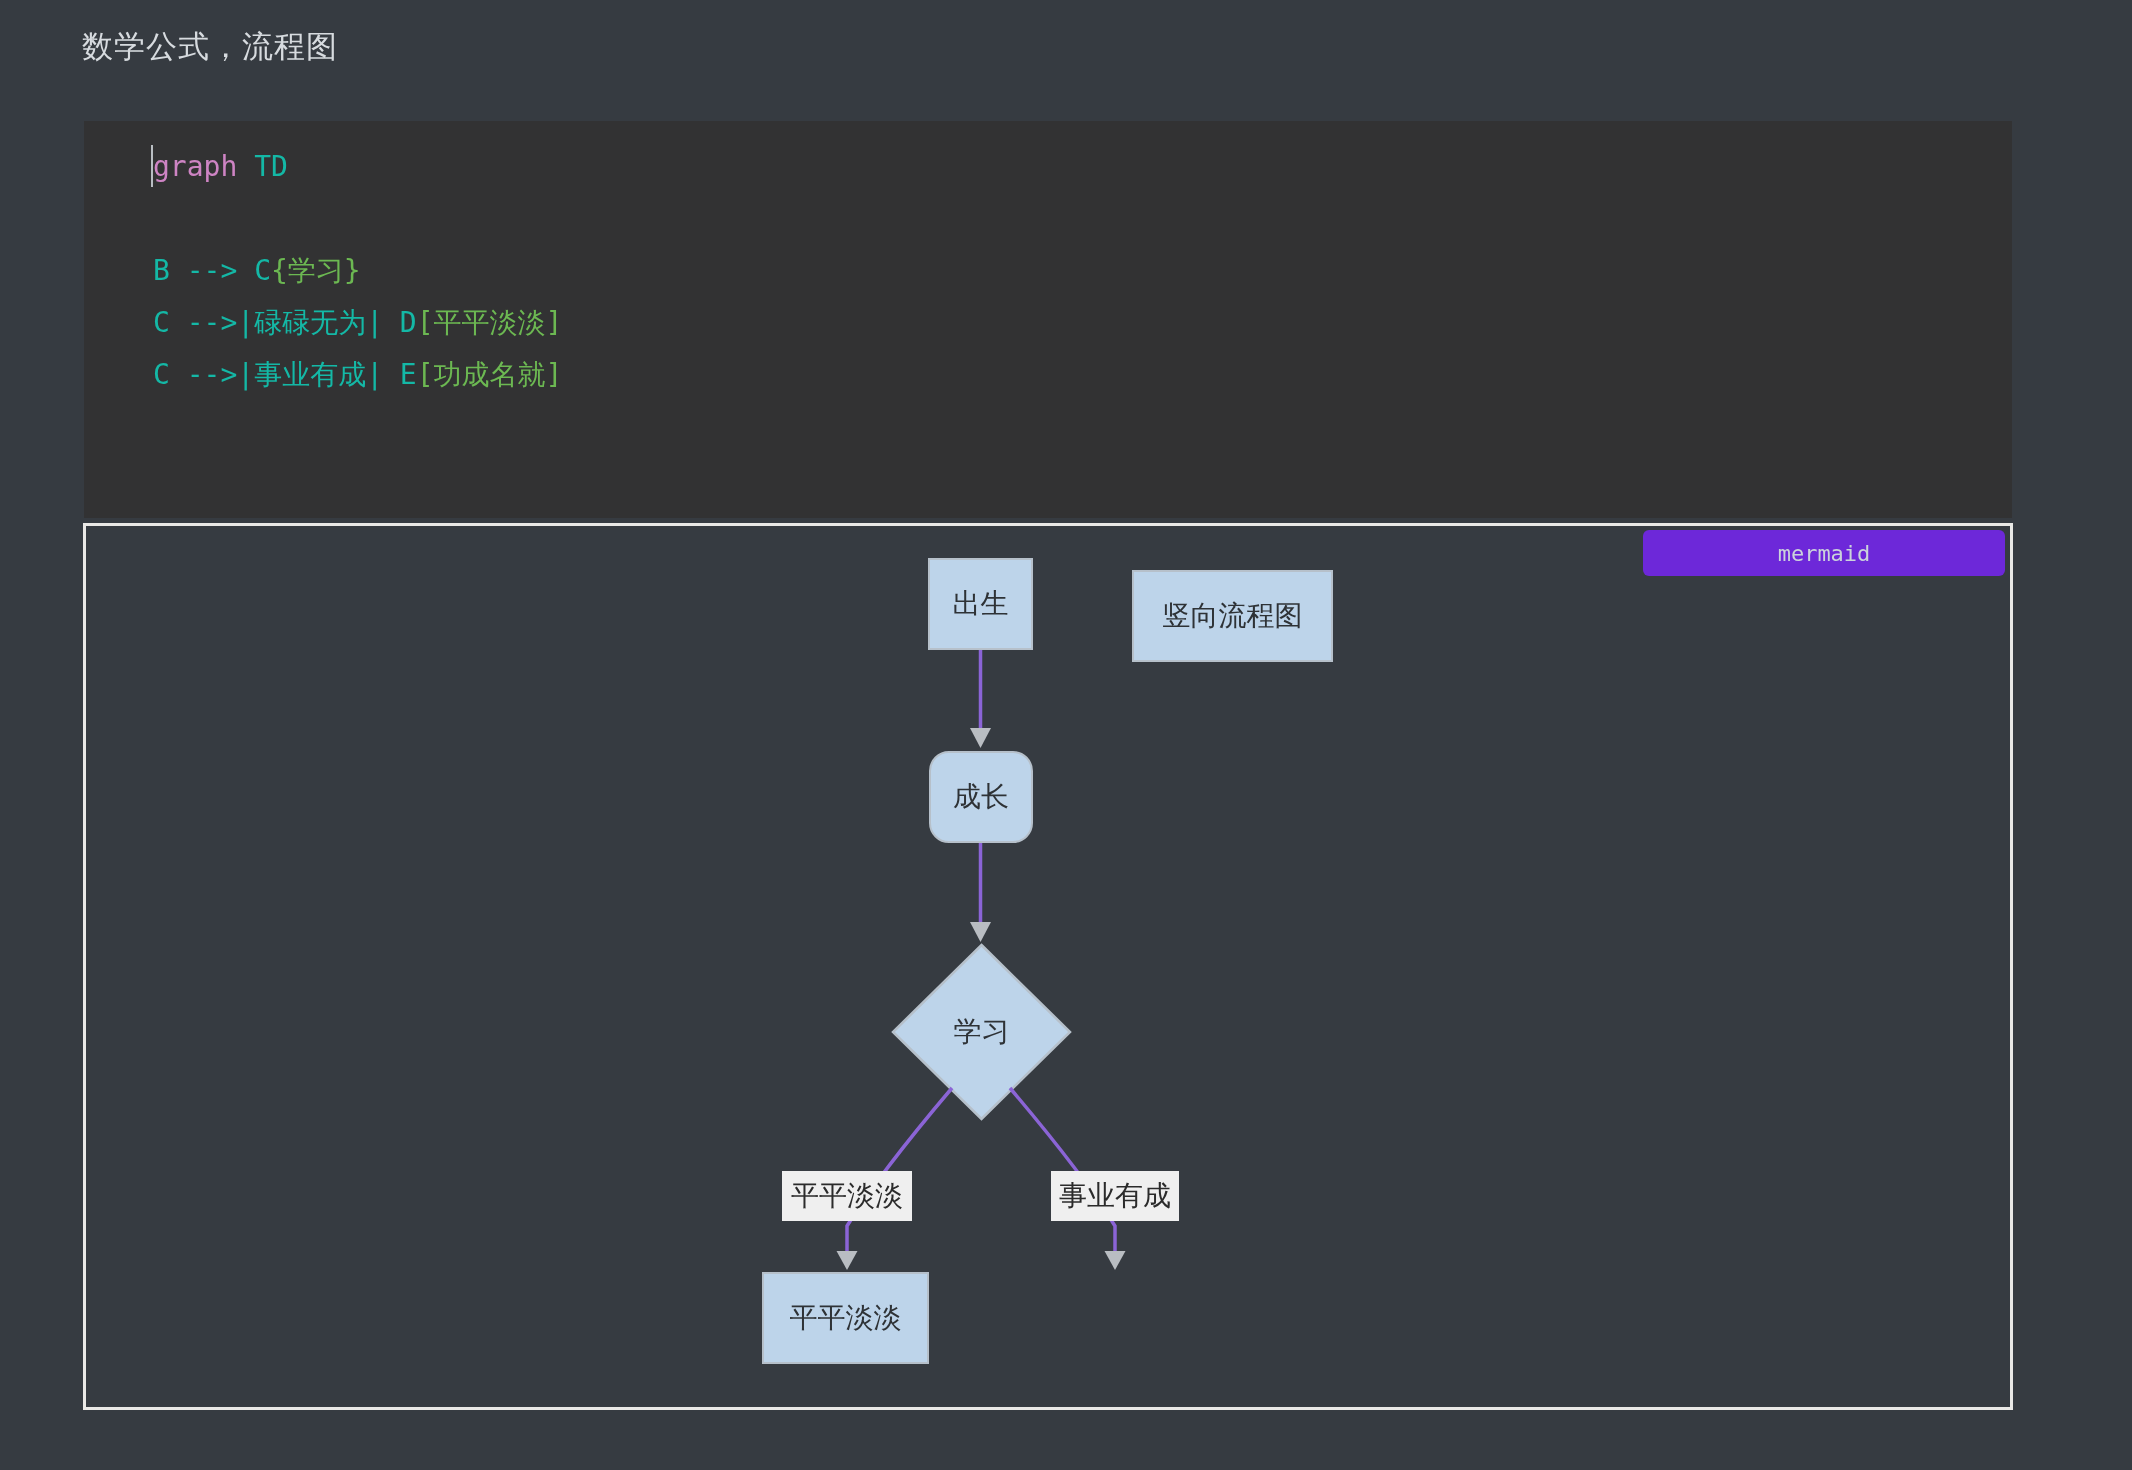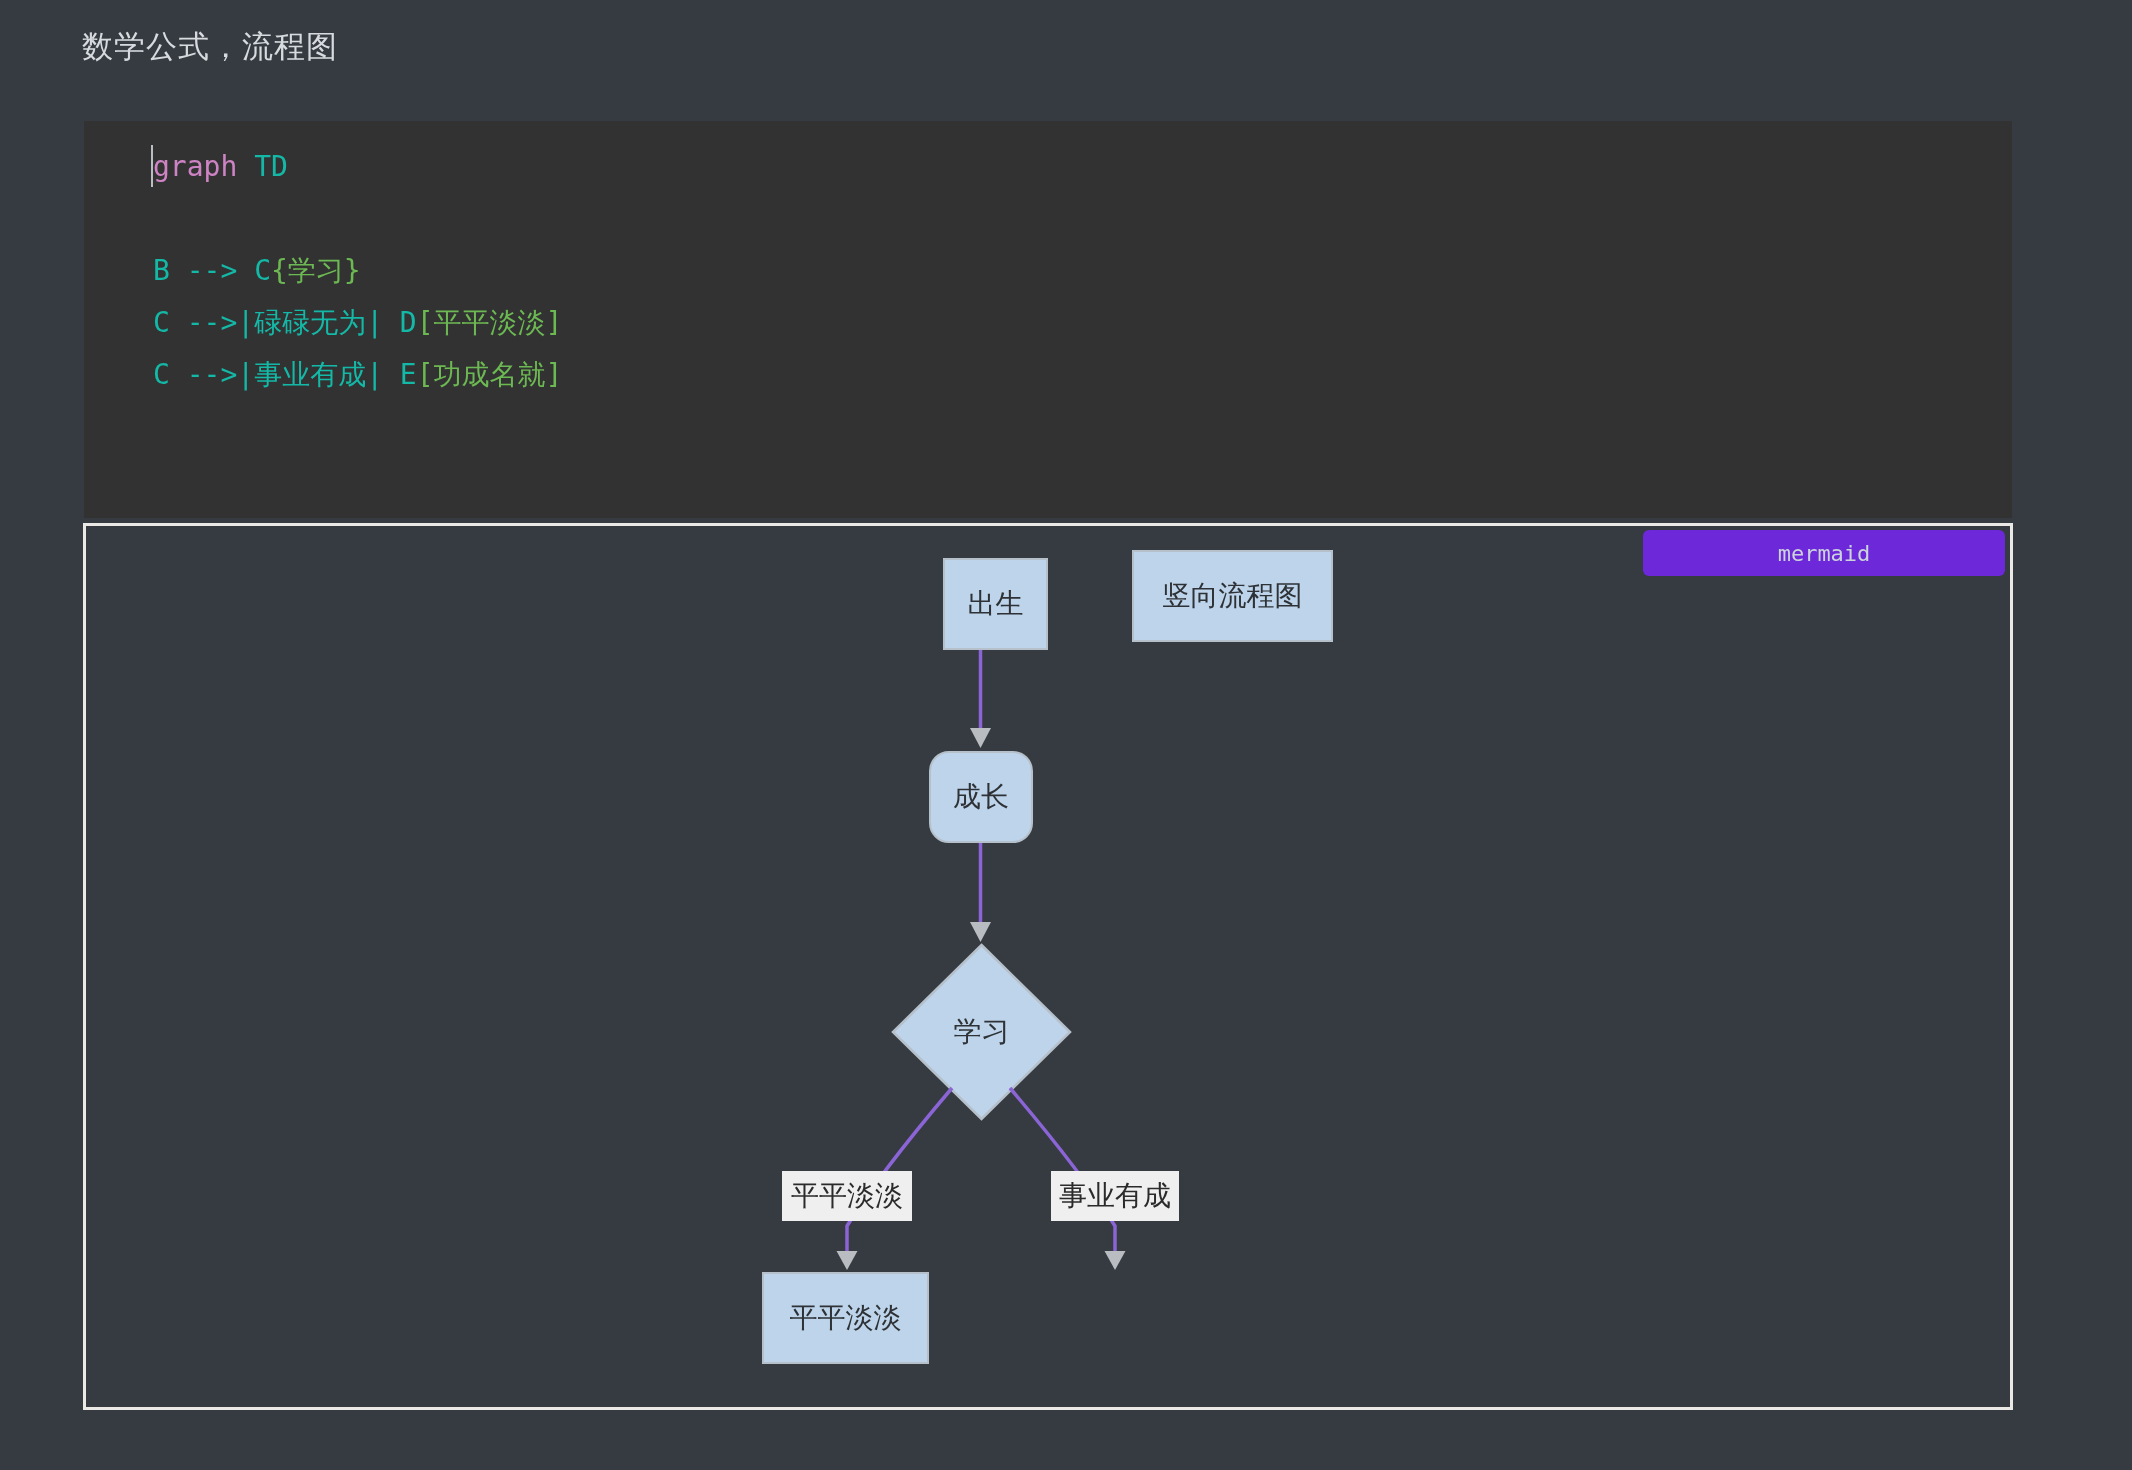--- a/index.html
+++ b/index.html
@@ -35,22 +35,22 @@
               font-size:22px;display:flex;align-items:center;justify-content:center;}
 
   .node{position:absolute;background:#BDD4EA;border:2.5px solid #B6C0CA;color:#2E3236;
         font-size:28px;display:flex;align-items:center;justify-content:center;}
   .node-rounded{border-radius:20px;}
   .diamond-label{position:absolute;background:transparent;border:none;color:#2E3236;
         font-size:28px;display:flex;align-items:center;justify-content:center;}
   .edge-label{position:absolute;background:#EFEFEF;color:#2B2B2B;font-size:28px;
         display:flex;align-items:center;justify-content:center;}
 
-  .node-a{left:842px;top:32px;width:105px;height:92px;margin-left:15px;}
-  .node-f{left:1046px;top:24px;width:201px;height:92px;}
+  .node-a{left:842px;top:32px;width:105px;height:92px;}
+  .node-f{left:1046px;top:44px;width:201px;height:92px;}
   .node-b{left:843px;top:225px;width:104px;height:92px;}
   .node-c-text{left:845px;top:481px;width:101px;height:50px;}
   .edge-label-d{left:696px;top:645px;width:130px;height:50px;}
   .edge-label-e{left:965px;top:645px;width:128px;height:50px;}
   .node-d{left:676px;top:746px;width:167px;height:92px;}
   .node-e{left:945px;top:746px;width:168px;height:92px;}
 </style>
 </head>
 <body>
 

